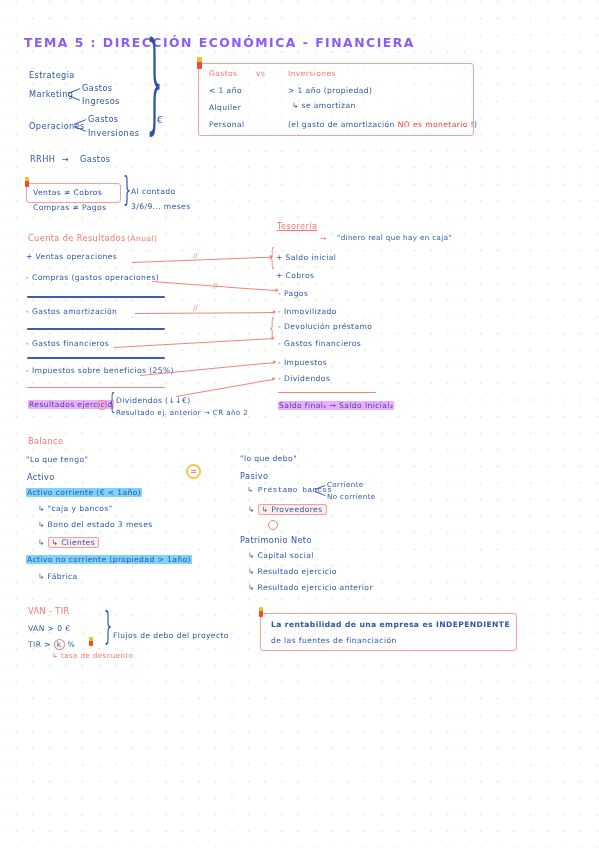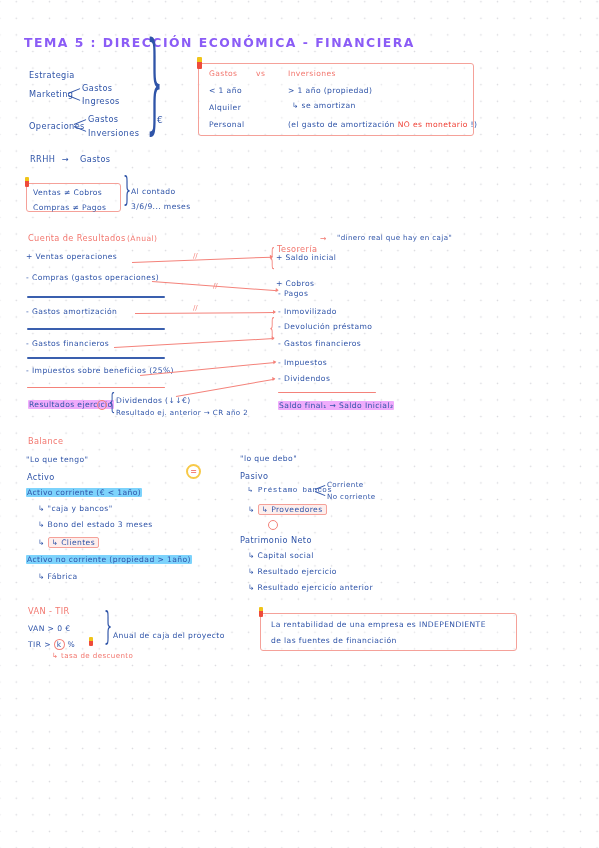--- a/index.html
+++ b/index.html
@@ -145,21 +145,21 @@
   <div class="abs hand blue t75" style="left:10px;top:23px;">&lt; 1 año</div>
   <div class="abs hand blue t75" style="left:89px;top:23px;">&gt; 1 año  (propiedad)</div>
 
   <div class="abs hand blue t75" style="left:10px;top:40px;">Alquiler</div>
   <div class="abs hand blue t75" style="left:93px;top:38px;">↳ se amortizan</div>
 
   <div class="abs hand blue t75" style="left:10px;top:57px;">Personal</div>
   <div class="abs hand t75" style="left:89px;top:57px;color:#2f54a8;"><span>(el gasto de amortización </span><span class="red">NO es monetario</span><span> !)</span></div>
 </div>
 
-<div class="abs redbox" style="left:26px;top:183px;width:95px;height:29px;">
+<div class="abs redbox" style="left:26px;top:183px;width:95px;height:20px;">
   <div class="marker small"></div>
   <div class="abs hand blue t75" style="left:6px;top:5px;">Ventas  ≠  Cobros</div>
   <div class="abs hand blue t75" style="left:6px;top:20px;">Compras ≠  Pagos</div>
 </div>
 <div class="abs brace" style="left:122px;top:182px;font-size:16px;transform:scaleY(2.1) scaleX(0.8);">}</div>
 <div class="abs hand blue t75" style="left:131px;top:188px;">Al contado</div>
 <div class="abs hand blue t75" style="left:131px;top:203px;">3/6/9... meses</div>
 
 <div class="abs hand pink t8" style="left:28px;top:234px;">Cuenta de Resultados</div>
 <div class="abs hand pink t75" style="left:127px;top:235px;">(Anual)</div>
@@ -173,26 +173,26 @@
 <div class="abs rule-blue" style="left:27px;top:357px;width:138px;"></div>
 <div class="abs hand blue t75" style="left:26px;top:367px;">- Impuestos sobre beneficios (25%)</div>
 <div class="abs rule-pink" style="left:27px;top:387px;width:138px;"></div>
 
 <div class="abs hand blue t75" style="left:28px;top:401px;"><span class="hl-green">Resultados ejercicio</span></div>
 <div class="abs circ-plus" style="left:97px;top:400px;"></div>
 <div class="abs brace" style="left:108px;top:395px;font-size:13px;transform:scaleY(1.7) scaleX(0.8);">{</div>
 <div class="abs hand blue t75" style="left:116px;top:397px;">Dividendos (↓↓€)</div>
 <div class="abs hand blue t7" style="left:116px;top:409px;">Resultado ej. anterior → CR año 2</div>
 
-<div class="abs hand pink t8" style="left:277px;top:245px;">Tesorería</div>
+<div class="abs hand pink t8" style="left:277px;top:222px;text-decoration:underline;">Tesorería</div>
 <div class="abs hand pink t75" style="left:320px;top:235px;">→</div>
 <div class="abs hand blue t7" style="left:337px;top:234px;">"dinero real que hay en caja"</div>
 
 <div class="abs hand blue t75" style="left:276px;top:254px;">+ Saldo inicial</div>
-<div class="abs hand blue t75" style="left:276px;top:280px;">+ Cobros</div>
+<div class="abs hand blue t75" style="left:276px;top:272px;">+ Cobros</div>
 <div class="abs hand blue t75" style="left:278px;top:290px;">- Pagos</div>
 <div class="abs hand blue t75" style="left:278px;top:308px;">- Inmovilizado</div>
 <div class="abs hand blue t75" style="left:278px;top:323px;">- Devolución préstamo</div>
 <div class="abs hand blue t75" style="left:278px;top:340px;">- Gastos financieros</div>
 <div class="abs hand blue t75" style="left:278px;top:359px;">- Impuestos</div>
 <div class="abs hand blue t75" style="left:278px;top:375px;">- Dividendos</div>
 <div class="abs rule-pink" style="left:278px;top:392px;width:98px;"></div>
 <div class="abs hand blue t75" style="left:278px;top:402px;"><span class="hl-green">Saldo final₁ → Saldo Inicial₂</span></div>
 
 <div class="abs brace pink" style="left:268px;top:250px;font-size:13px;transform:scaleY(1.8) scaleX(0.7);">{</div>
@@ -244,19 +244,19 @@
 <div class="abs hand blue t75" style="left:248px;top:552px;">↳ Capital social</div>
 <div class="abs hand blue t75" style="left:248px;top:568px;">↳ Resultado ejercicio</div>
 <div class="abs hand blue t75" style="left:248px;top:584px;">↳ Resultado ejercicio anterior</div>
 
 <div class="abs hand pink t8" style="left:28px;top:607px;">VAN - TIR</div>
 <div class="abs hand blue t75" style="left:28px;top:625px;">VAN  &gt; 0 €</div>
 <div class="abs hand blue t75" style="left:28px;top:641px;"><span>TIR  &gt;  </span><span class="circ-k">k</span><span> %</span></div>
 <div class="abs" style="left:89px;top:637px;width:3.5px;height:9px;background:linear-gradient(#f0c419 0 40%, #ee4b3b 40% 100%);border-radius:1px;"></div>
 <div class="abs hand pink t7" style="left:52px;top:652px;">↳ tasa de descuento</div>
 <div class="abs brace" style="left:103px;top:619px;font-size:16px;transform:scaleY(2.3) scaleX(0.8);">}</div>
-<div class="abs hand blue t75" style="left:113px;top:632px;">Anual de caja del proyecto</div>
+<div class="abs hand blue t75" style="left:113px;top:632px;">Flujos de debo del proyecto</div>
 
 <div class="abs redbox" style="left:260px;top:613px;width:257px;height:38px;">
   <div class="marker small"></div>
-  <div class="abs hand blue t75" style="left:10px;top:7px;"><span>La rentabilidad de una empresa  es </span><span>INDEPENDIENTE</span></div>
+  <div class="abs hand blue t75" style="left:10px;top:7px;font-weight:bold;"><span>La rentabilidad de una empresa  es </span><span>INDEPENDIENTE</span></div>
   <div class="abs hand blue t75" style="left:10px;top:23px;">de las fuentes de financiación</div>
 </div>
 
 </body></html>

